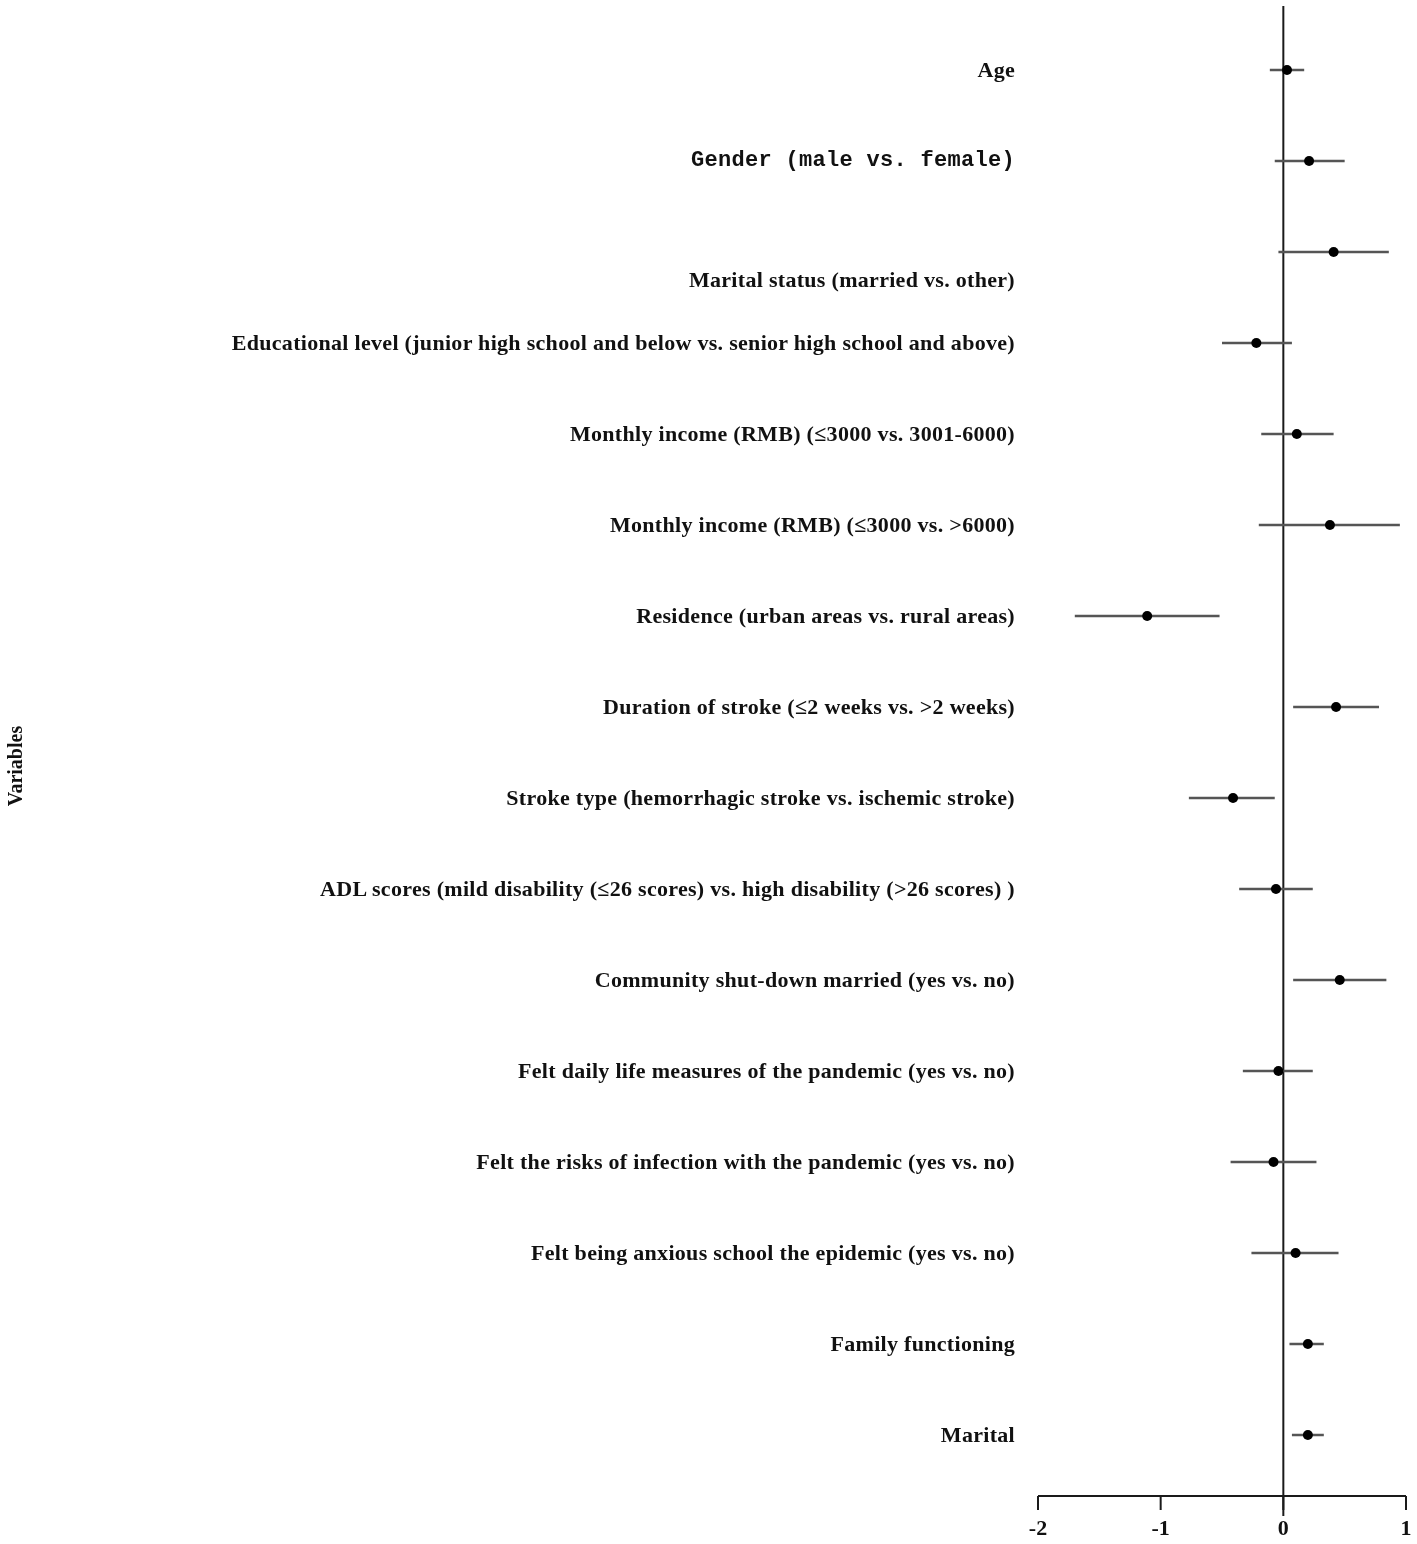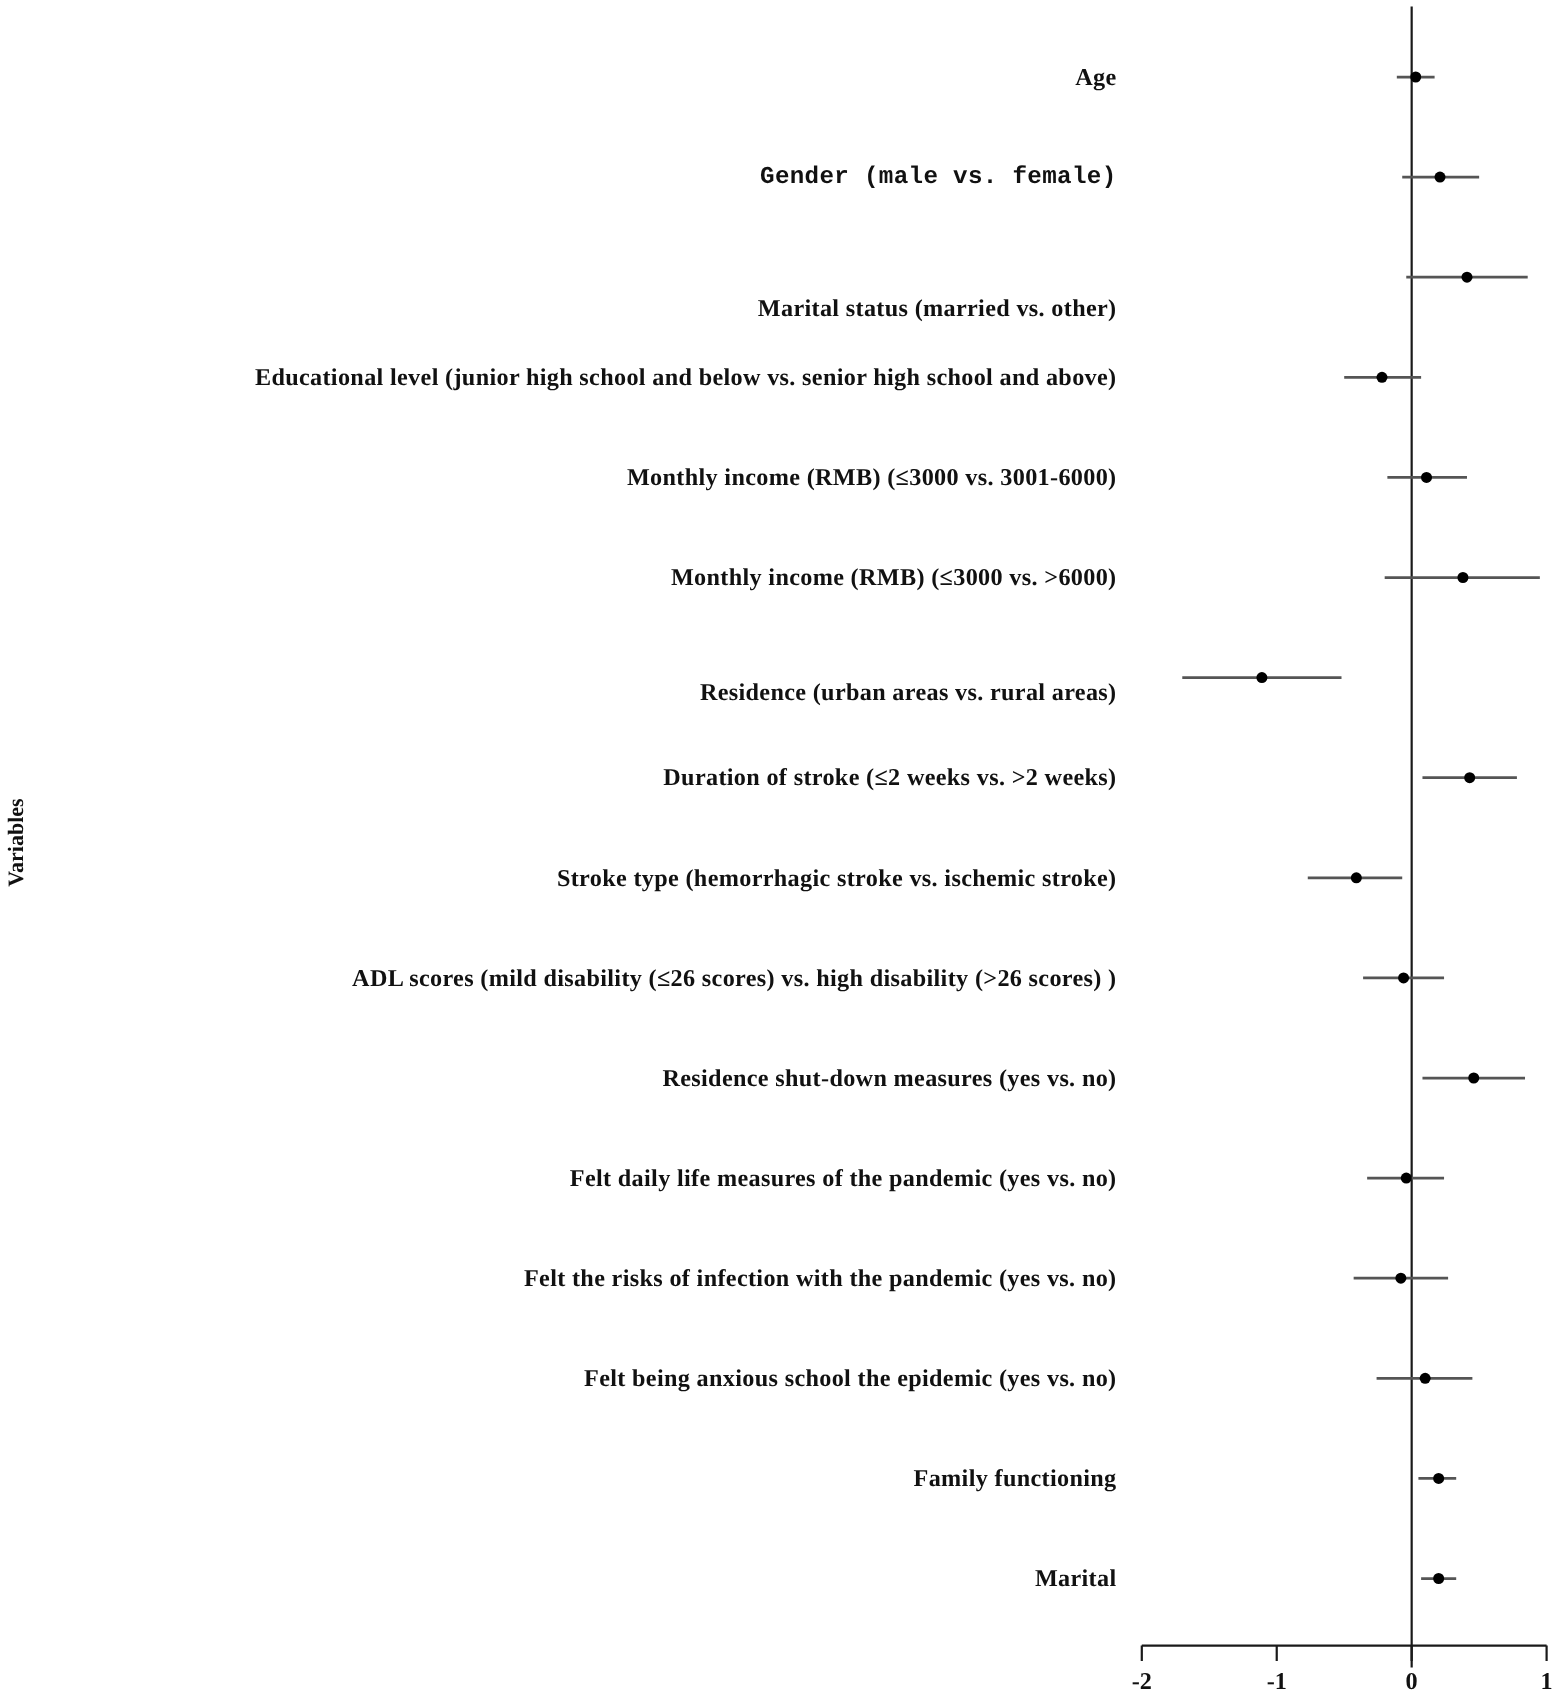--- a/index.html
+++ b/index.html
@@ -58,25 +58,25 @@
       <line x1="1291.92" y1="1435" x2="1323.8133333333333" y2="1435" stroke="#555555" stroke-width="2.5"></line>
       <circle cx="1307.8666666666668" cy="1435" r="5" fill="#000000"></circle>
     </svg>
   <div id="labels">
       <div class="row-label" style="top: 57px;">Age</div>
       <div class="row-label" style="top: 148px; font-family: Liberation Mono, monospace;">Gender (male vs. female)</div>
       <div class="row-label" style="top: 239px; margin-top: 28px;">Marital status (married vs. other)</div>
       <div class="row-label" style="top: 330px;">Educational level (junior high school and below vs. senior high school and above)</div>
       <div class="row-label" style="top: 421px; text-align: right;">Monthly income (RMB) (≤3000 vs. 3001-6000)</div>
       <div class="row-label" style="top: 512px;">Monthly income (RMB) (≤3000 vs. &gt;6000)</div>
-      <div class="row-label" style="top: 616px;">Residence (urban areas vs. rural areas)</div>
+      <div class="row-label" style="top: 603px;">Residence (urban areas vs. rural areas)</div>
       <div class="row-label" style="top: 694px;">Duration of stroke (≤2 weeks vs. &gt;2 weeks)</div>
       <div class="row-label" style="top: 785px; text-align: right;">Stroke type (hemorrhagic stroke vs. ischemic stroke)</div>
       <div class="row-label" style="top: 876px;">ADL scores (mild disability (≤26 scores) vs. high disability (&gt;26 scores) )</div>
-      <div class="row-label" style="top: 967px;">Residence shut-down measures (yes vs. no)</div>
+      <div class="row-label" style="top: 967px;">Community shut-down married (yes vs. no)</div>
       <div class="row-label" style="top: 1058px;">Felt daily life measures of the pandemic (yes vs. no)</div>
       <div class="row-label" style="top: 1149px;">Felt the risks of infection with the pandemic (yes vs. no)</div>
       <div class="row-label" style="top: 1240px;">Felt being anxious school the epidemic (yes vs. no)</div>
       <div class="row-label" style="top: 1331px;">Family functioning</div>
       <div class="row-label" style="top: 1422px;">Marital</div>
     </div>
   <div class="ylabel">Variables</div>
   <div id="ticks">
       <div class="tick-label" style="left: 1038px;">-2</div>
       <div class="tick-label" style="left: 1160.67px;">-1</div>

